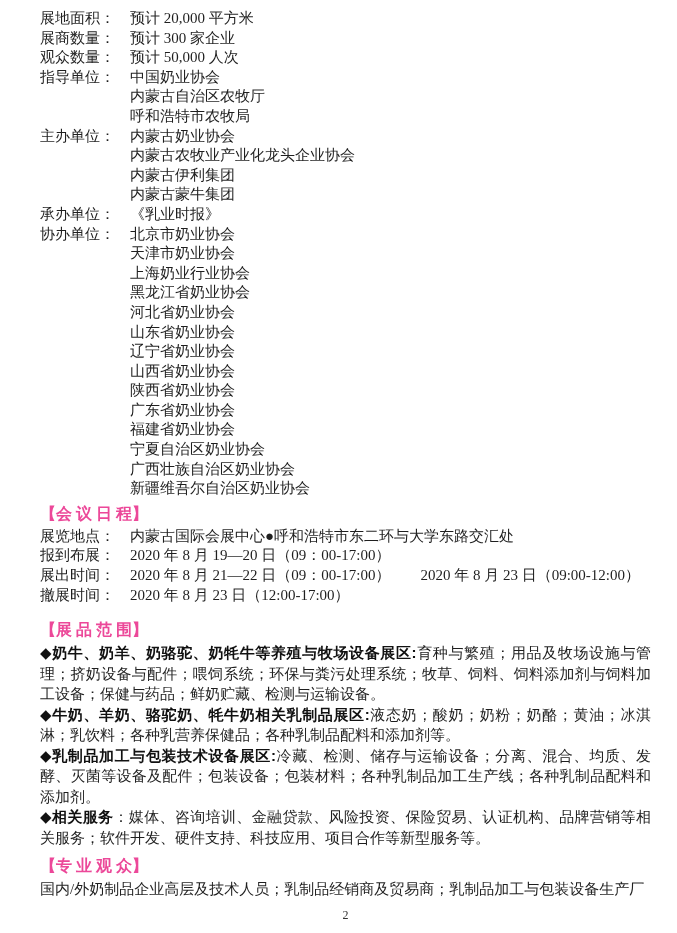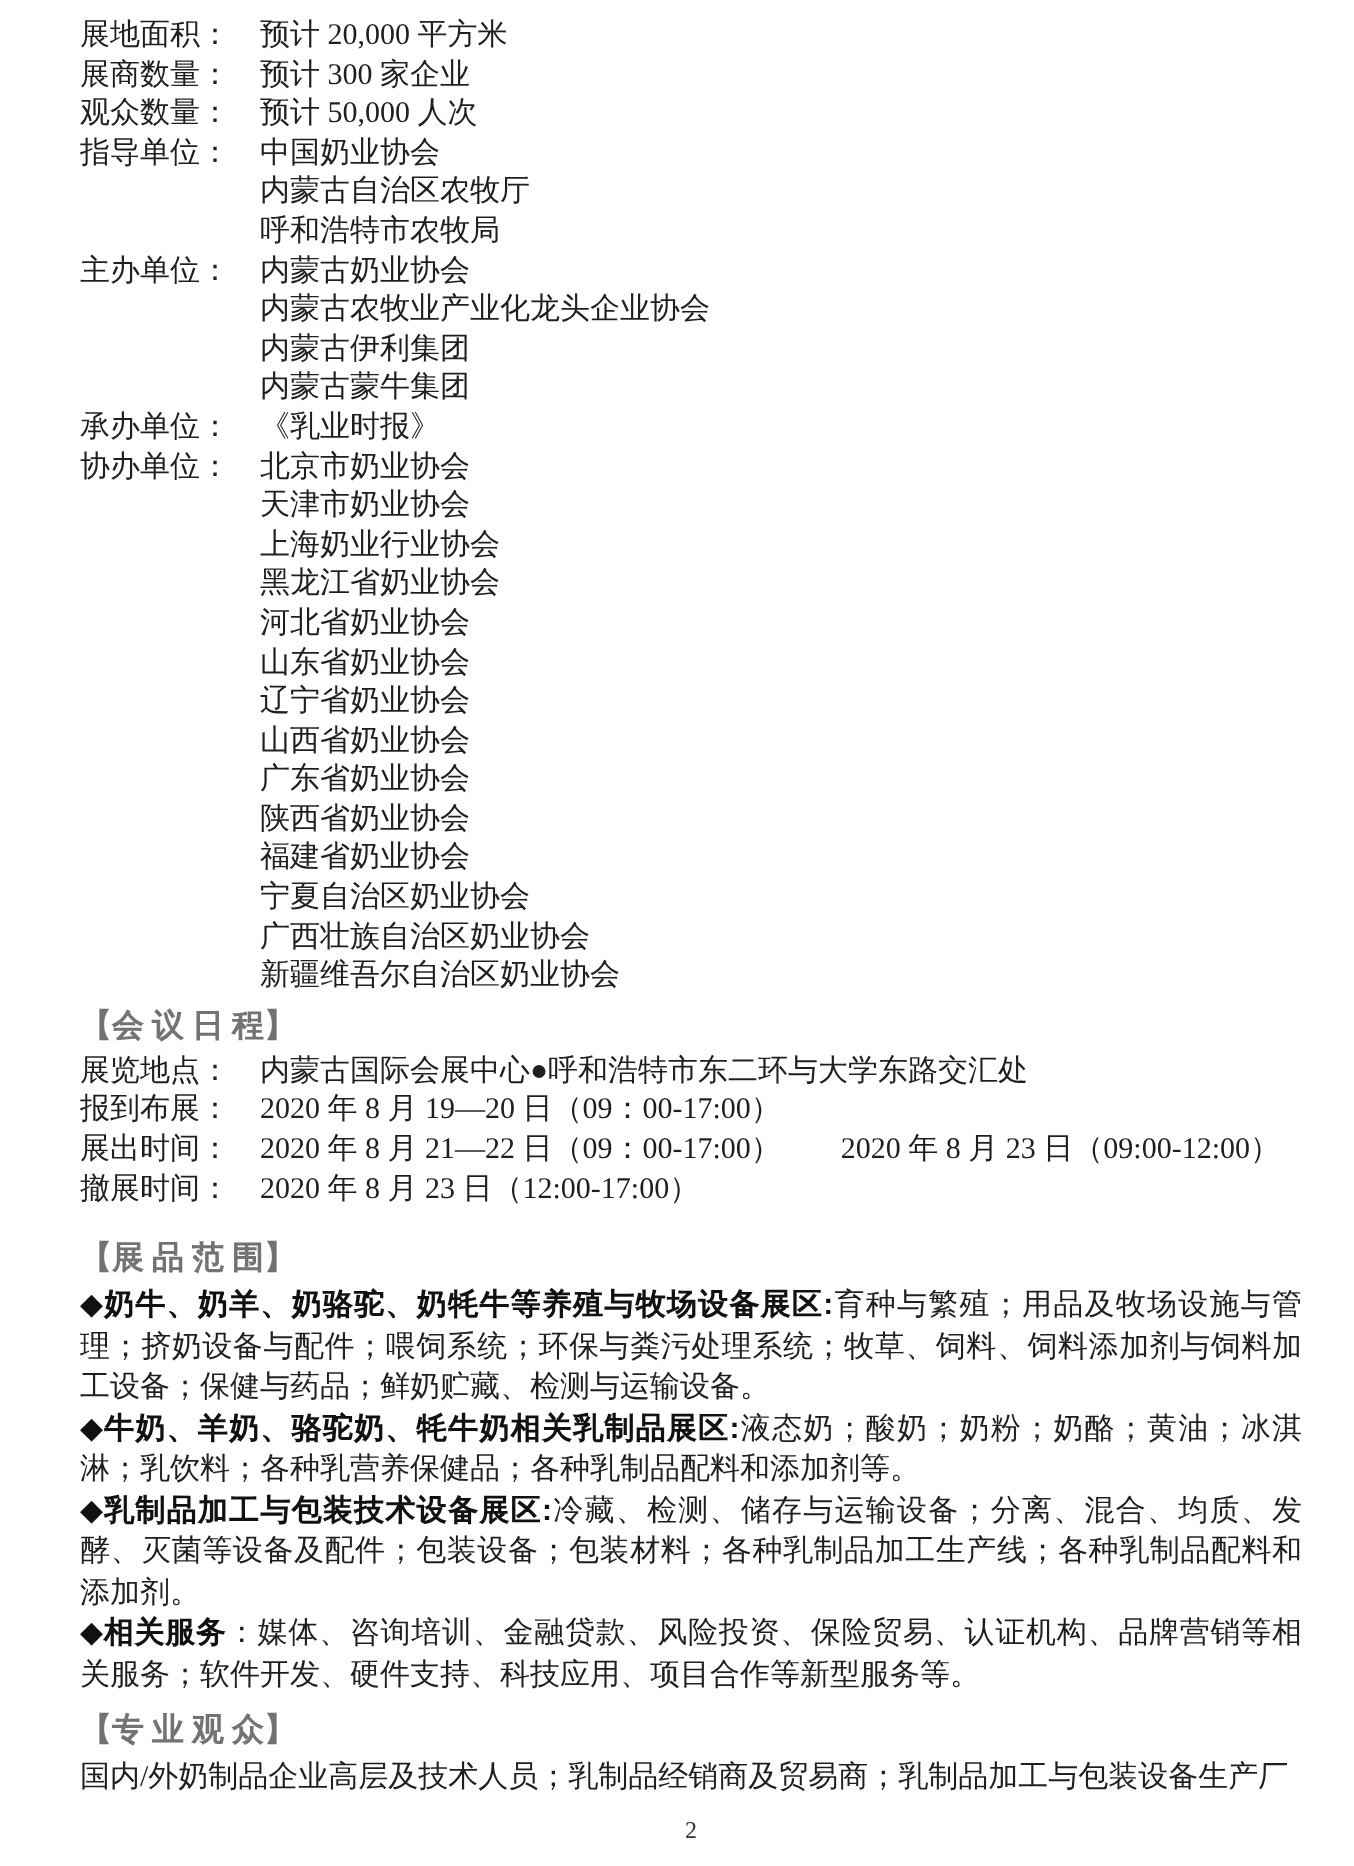--- a/index.html
+++ b/index.html
@@ -18,21 +18,21 @@
   
   .field-row{display:flex;line-height:19.6px;gap:12px;}
   .field-label{flex:0 0 78px;white-space:nowrap;}
   .field-values{flex:1;}
   .field-value{line-height:19.6px;}
   
   .sec-heading{
     margin:0;
     font-size:16px;
     font-weight:bold;
-    color:#737373;
+    color:#ec4899;
     line-height:26px;
   }
   .sec-heading.schedule{margin-top:2px;}
   .sec-heading.scope{margin-top:12px;}
   .sec-heading.audience{margin-top:5px;}
   
   
   .scope-item{
     margin:0;
     line-height:20.5px;
@@ -107,22 +107,22 @@
         <span class="field-label">协办单位：</span>
         <div class="field-values">
           <div class="field-value">北京市奶业协会</div>
           <div class="field-value">天津市奶业协会</div>
           <div class="field-value">上海奶业行业协会</div>
           <div class="field-value">黑龙江省奶业协会</div>
           <div class="field-value">河北省奶业协会</div>
           <div class="field-value">山东省奶业协会</div>
           <div class="field-value">辽宁省奶业协会</div>
           <div class="field-value">山西省奶业协会</div>
+          <div class="field-value">陕西省奶业协会</div>
           <div class="field-value">广东省奶业协会</div>
-          <div class="field-value">陕西省奶业协会</div>
           <div class="field-value">福建省奶业协会</div>
           <div class="field-value">宁夏自治区奶业协会</div>
           <div class="field-value">广西壮族自治区奶业协会</div>
           <div class="field-value">新疆维吾尔自治区奶业协会</div>
         </div>
       </div>
     </div>
 
   <div>
     <h2 class="sec-heading schedule">【会 议 日 程】</h2>

